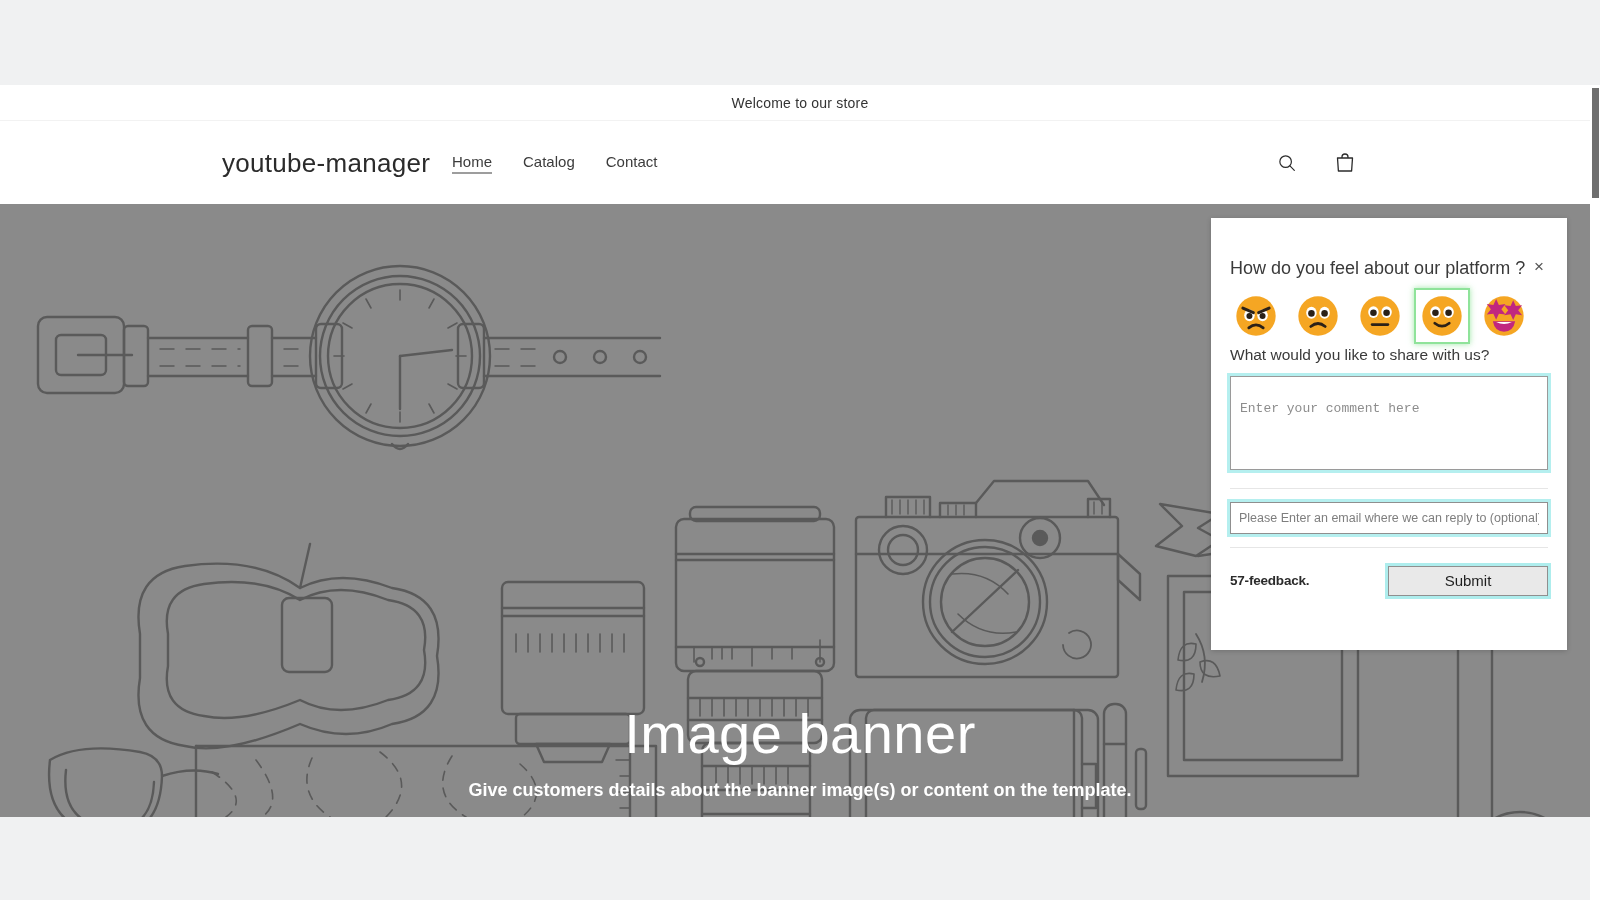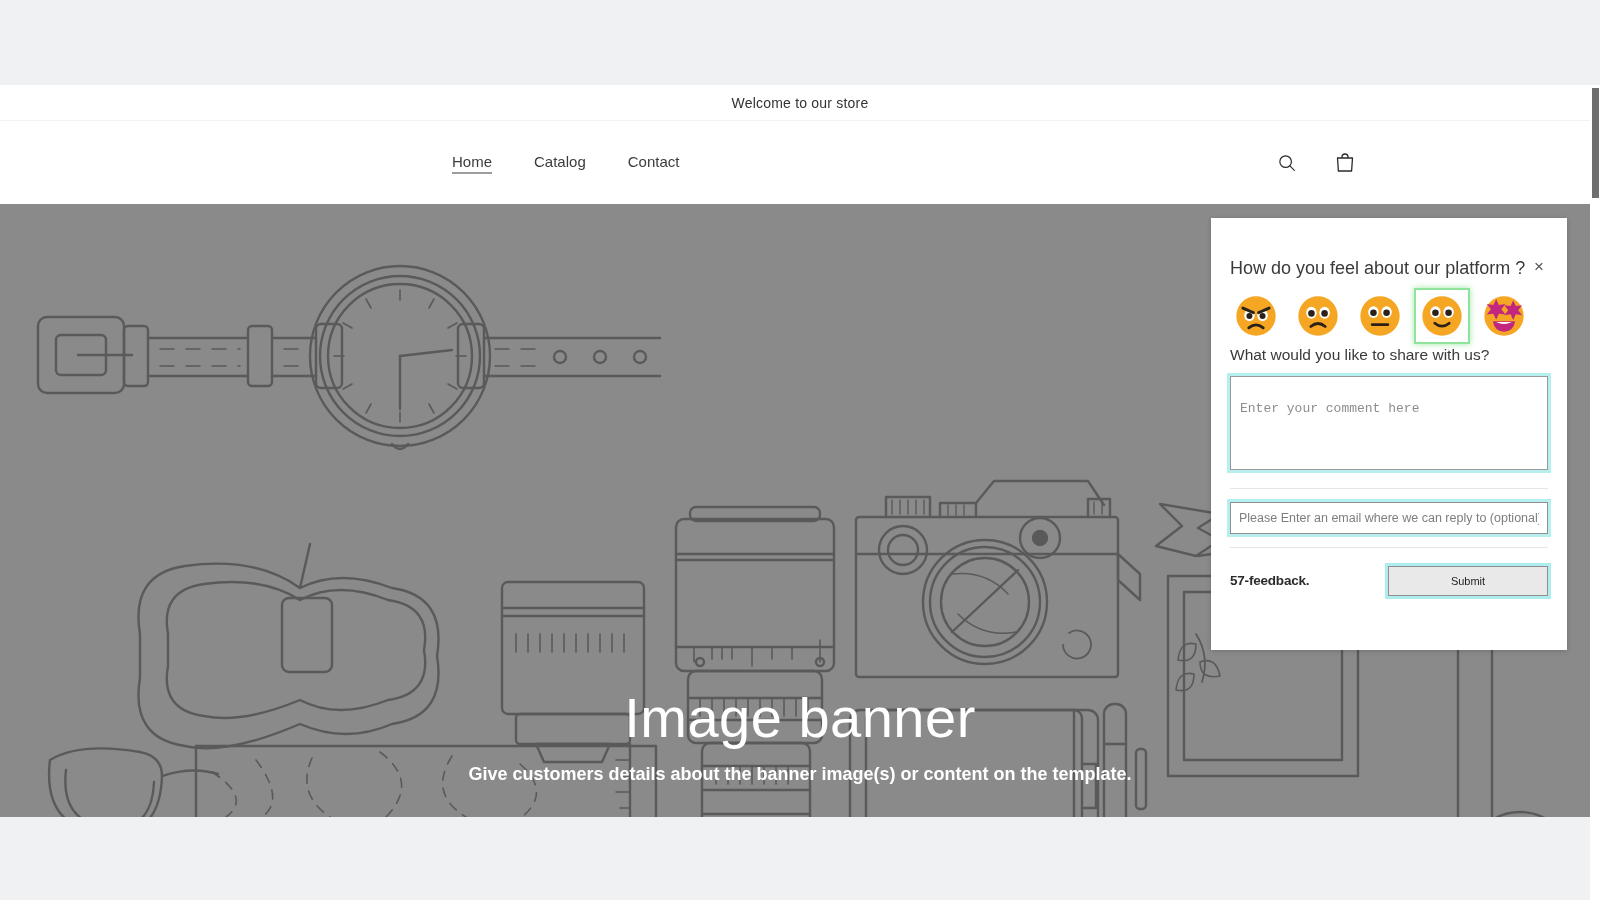--- a/index.html
+++ b/index.html
@@ -38,21 +38,21 @@
     background: #ffffff;
     padding: 0 30px 0 0;
     position: relative;
   }
   .brand {
     position: absolute; left: 222px; top: 50%; transform: translateY(-50%);
     font-size: 26px; color: #2b2b2b; font-weight: 400; letter-spacing: .3px;
     white-space: nowrap;
   }
   .nav { position: absolute; left: 452px; top: 50%; transform: translateY(-50%);
-         display: flex; gap: 42px; align-items: center; }
+         display: flex; gap: 31px; align-items: center; }
   .nav a {
     font-size: 15px; color: #3c3c3c; text-decoration: none;
     padding-bottom: 3px; white-space: nowrap;
   }
   .nav a.active { border-bottom: 1px solid #3c3c3c; }
   .header-icons {
     position: absolute; right: 238px; top: 50%; transform: translateY(-50%);
     display: flex; gap: 24px; align-items: center;
   }
   .icon-btn {
@@ -60,21 +60,21 @@
     background: none; border: none; cursor: pointer; padding: 0;
   }
 
   
   .hero {
     position: relative; width: 100%; height: 613px;
     background: #8a8a8a; overflow: hidden;
   }
   .hero-art { position: absolute; inset: 0; width: 100%; height: 100%; }
   .hero-text {
-    position: absolute; left: 0; right: 0; bottom: 32px;
+    position: absolute; left: 0; right: 0; bottom: 16px;
     text-align: center; color: #ffffff;
   }
   .hero-title { font-size: 56px; font-weight: 400; line-height: 1.05; letter-spacing: .5px; }
   .hero-sub { font-size: 18px; margin-top: 16px; font-weight: 700; }
 
   .hero-bottom-strip { width:100%; height: 87px; background:#f0f1f2; }
 
   
   .scrollbar-track {
     position: absolute; right: 0; top: 85px; width: 10px; height: 815px;
@@ -151,40 +151,41 @@
 
   .fb-footer {
     display: flex; align-items: center; justify-content: space-between;
     margin-top: 18px; width: 318px; gap: 40px;
   }
   .fb-count { font-size: 13.5px; color: #2b2b2b; font-weight: bold; letter-spacing: -.2px; }
   .fb-submit {
     width: 160px; height: 30px;
     background: #e9e9e9;
     border: 1px solid #8f8f8f;
-    font-size: 11px; color: #1f1f1f;
+    font-size: 15px; color: #1f1f1f;
     cursor: pointer;
     font-family: "Liberation Sans", sans-serif;
     box-shadow: 0 0 0 3px rgba(120,225,225,.6);
   }
 </style>
 </head>
 <body>
 
 <div id="app">
 
   <div class="chrome-top"></div>
 
   <div class="viewport">
 
     <div class="announce">
       <span class="announce-text">Welcome to our store</span>
     </div>
 
     <header class="site-header">
+      <div class="brand">youtube-manager</div>
 
       <nav class="nav">
         <a href="#" class="active">Home</a>
         <a href="#">Catalog</a>
         <a href="#">Contact</a>
       </nav>
 
       <div class="header-icons">
         <button class="icon-btn">
           <svg class="sicon" width="22" height="22" viewBox="0 0 24 24">

